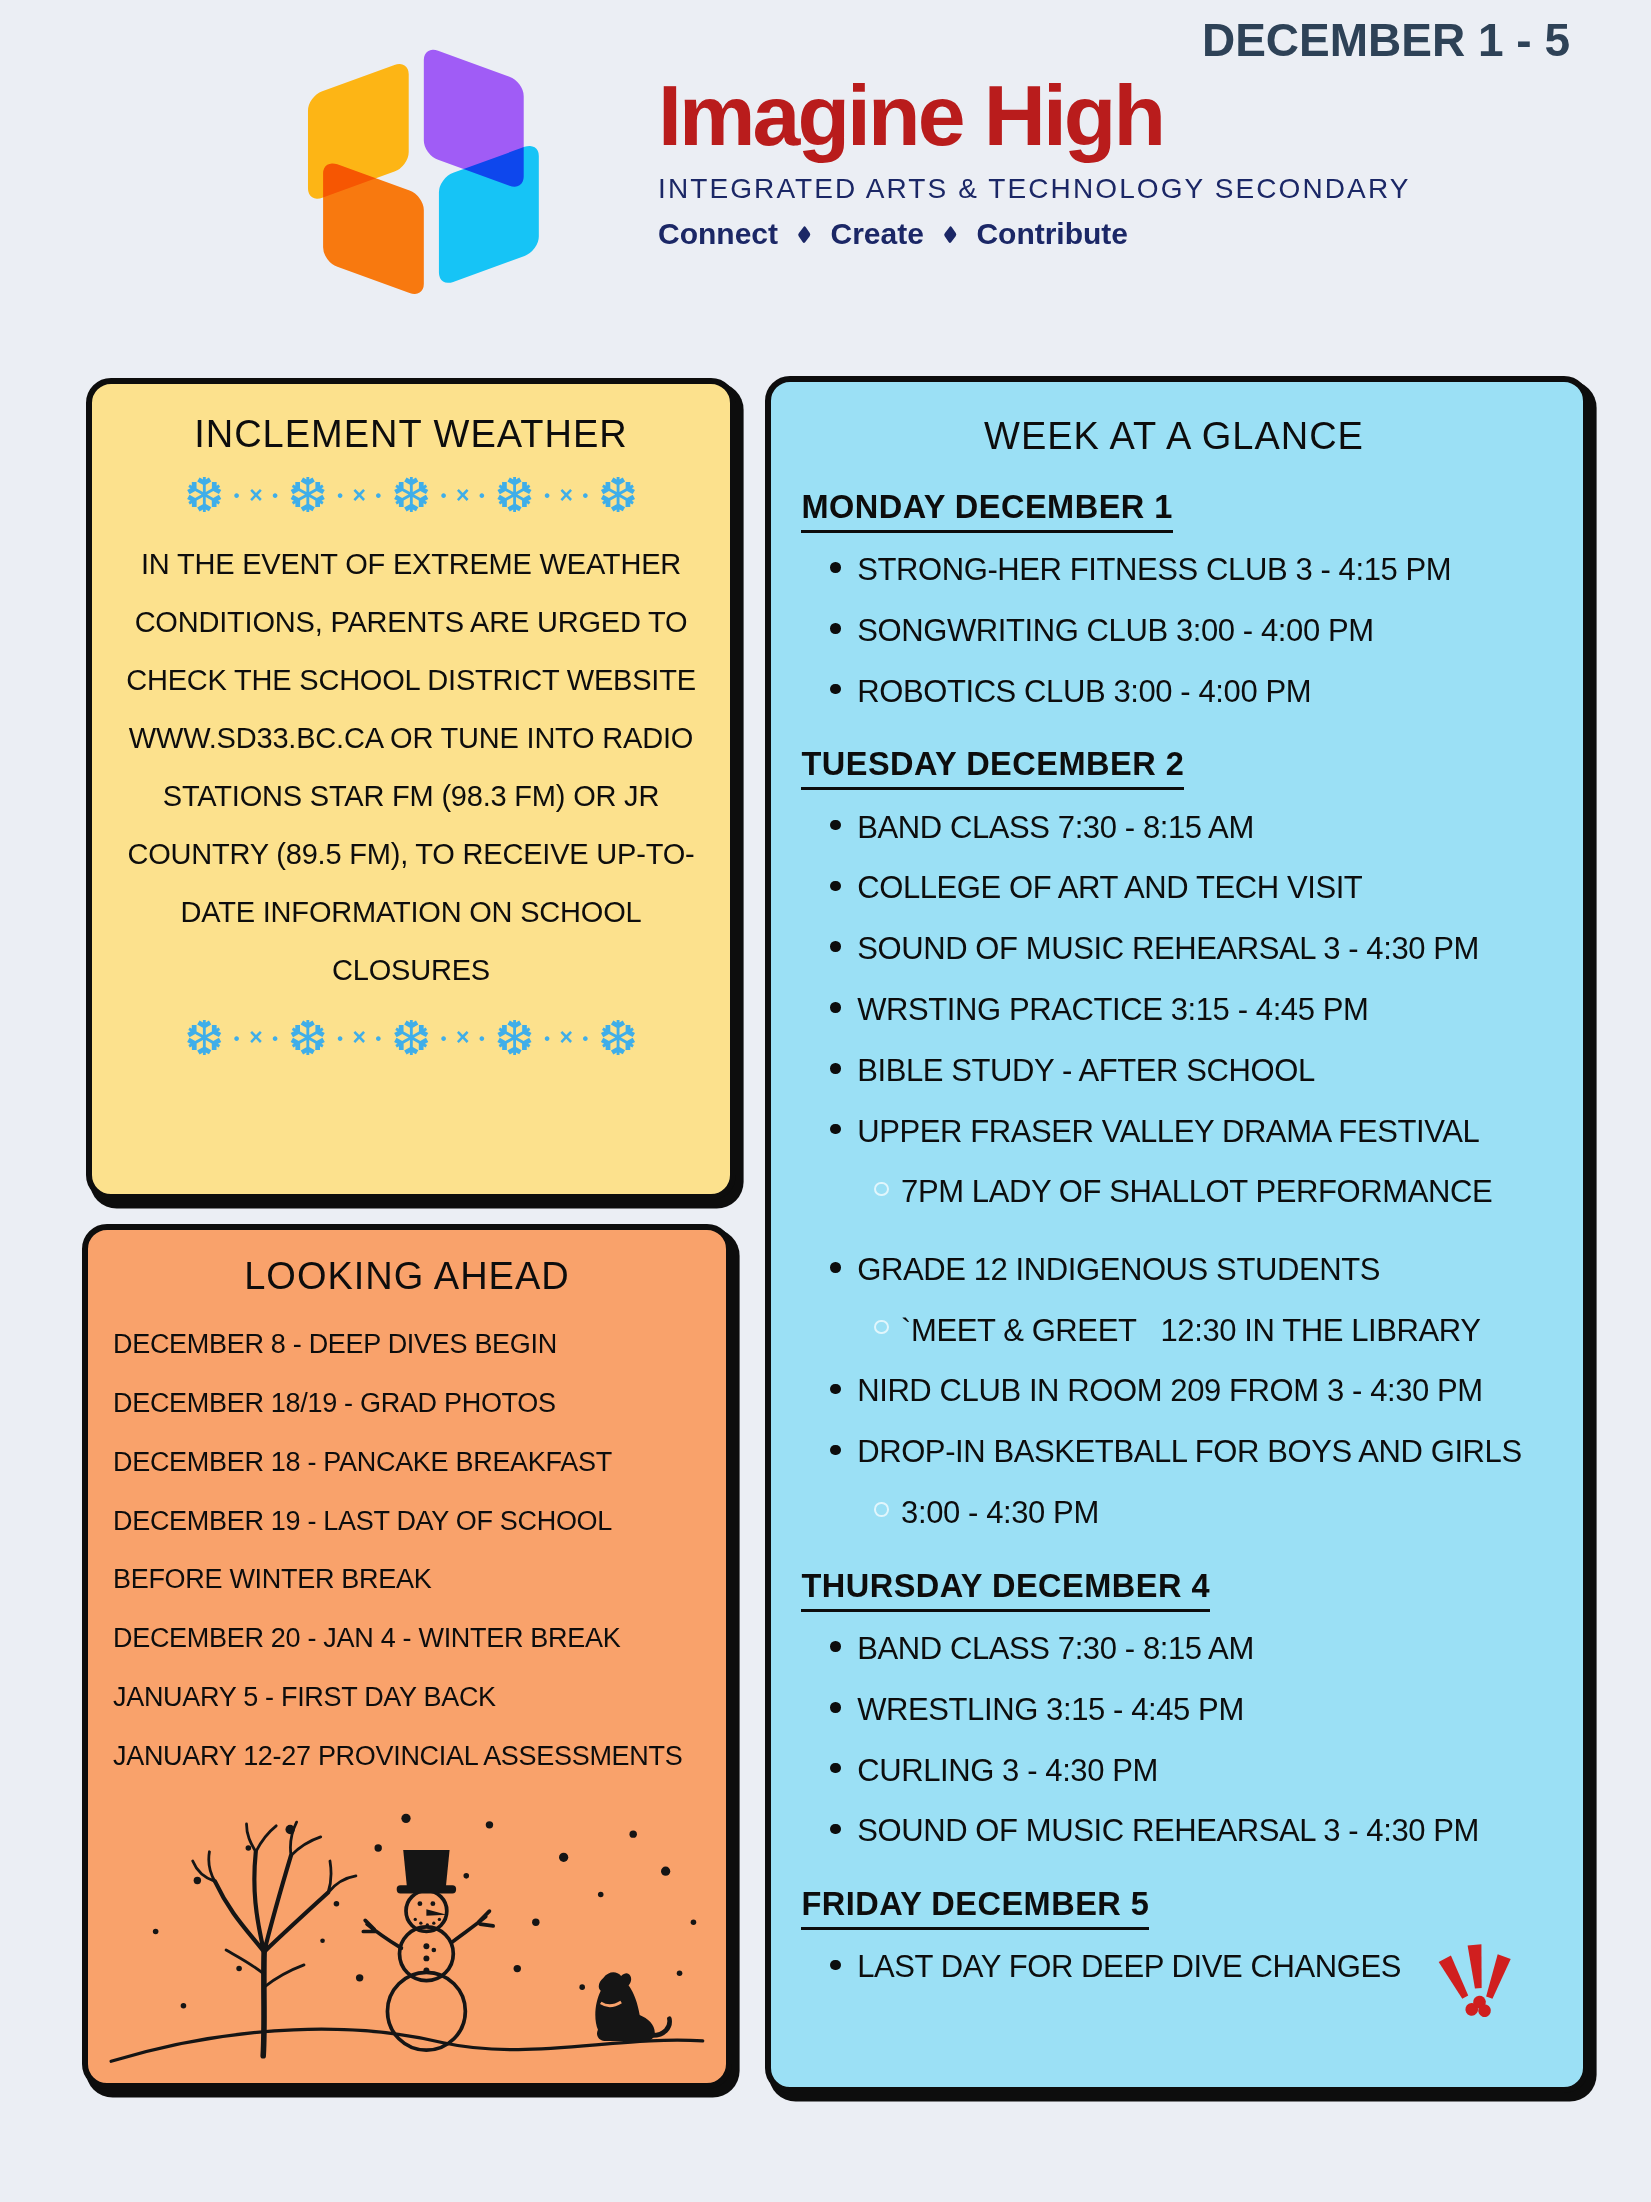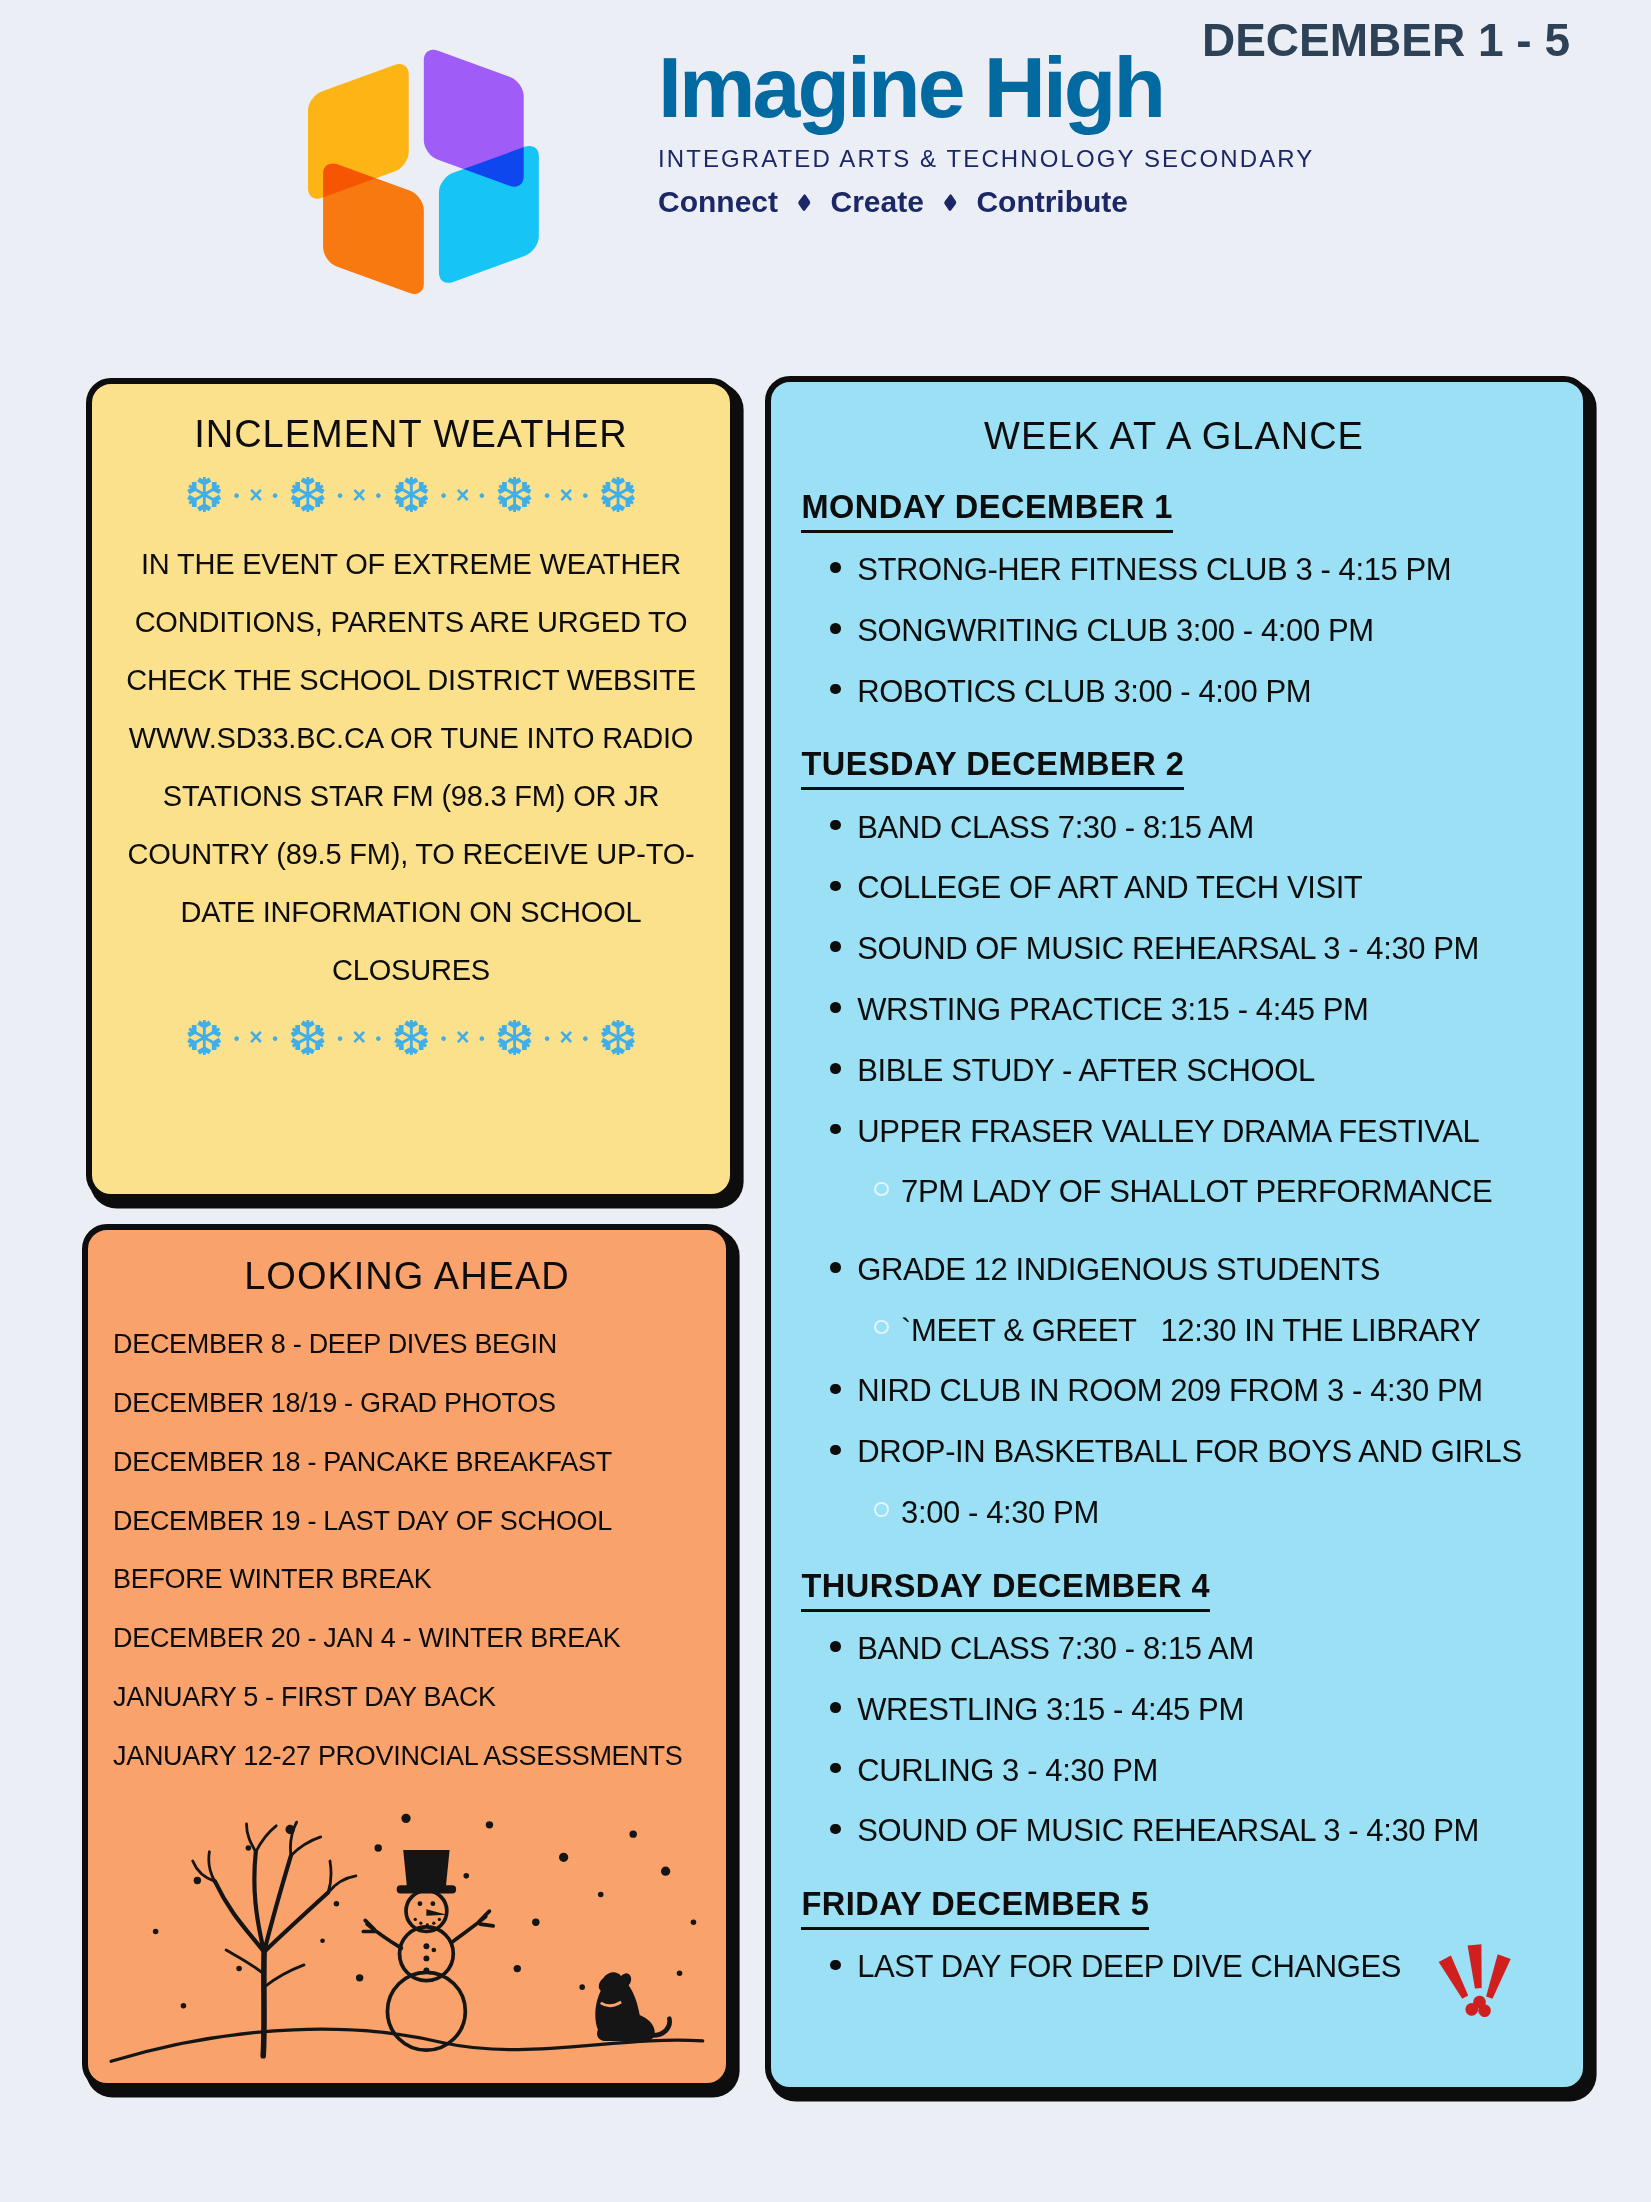--- a/index.html
+++ b/index.html
@@ -5,22 +5,22 @@
   * { margin:0; padding:0; box-sizing:border-box; }
   html,body { background:#EBEEF4; }
   .page {
     position:relative; width:1652px; height:2202px; overflow:hidden;
     background:#EBEEF4; font-family:"Liberation Sans", sans-serif; color:#0d0d0d;
   }
 
   
   .logo { position:absolute; left:287px; top:11.5px; }
   .brand { position:absolute; left:658px; top:44px; }
-  .brand-name { font-size:86px; font-weight:700; color:#0369a1; letter-spacing:-2.9px; line-height:1; }
-  .brand-sub  { font-size:24px; font-weight:400; color:#1B2766; letter-spacing:2.1px; margin-top:15.3px; }
+  .brand-name { font-size:86px; font-weight:700; color:#b91c1c; letter-spacing:-2.9px; line-height:1;margin-top:28px; }
+  .brand-sub  { font-size:28px; font-weight:400; color:#1B2766; letter-spacing:2.1px; margin-top:15.3px; }
   .brand-tagline { display:flex; align-items:center; gap:21px; margin-top:11.5px;
                    font-size:30px; font-weight:700; color:#1B2766; }
   .diamond { display:inline-block; width:10.5px; height:10.5px; background:#1B2766;
              transform:rotate(55deg) skewX(18deg); border-radius:1.9px; }
   .date-range { position:absolute; right:82px; top:13px; font-size:46px; font-weight:700;
                 color:#2E4257; letter-spacing:0;text-align:center; }
 
   
   .card { position:absolute; border:6.7px solid #0d0d0d; border-radius:25px;
           box-shadow:5.7px 6.7px 0 1.9px #0d0d0d; }

